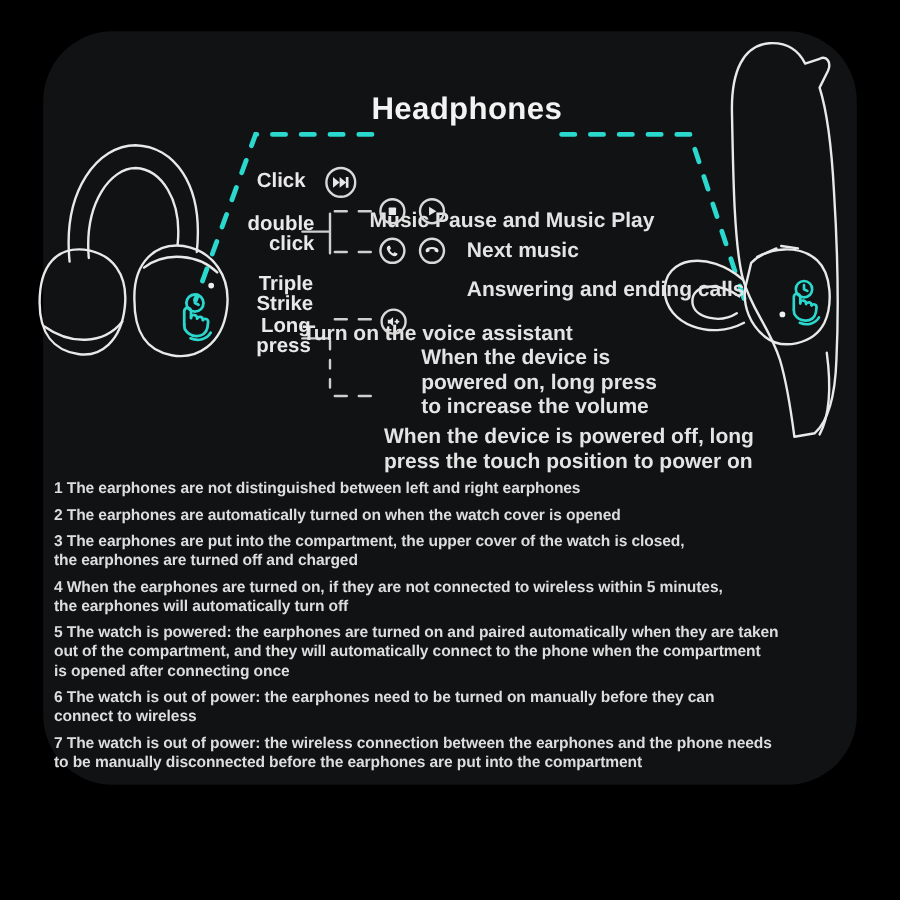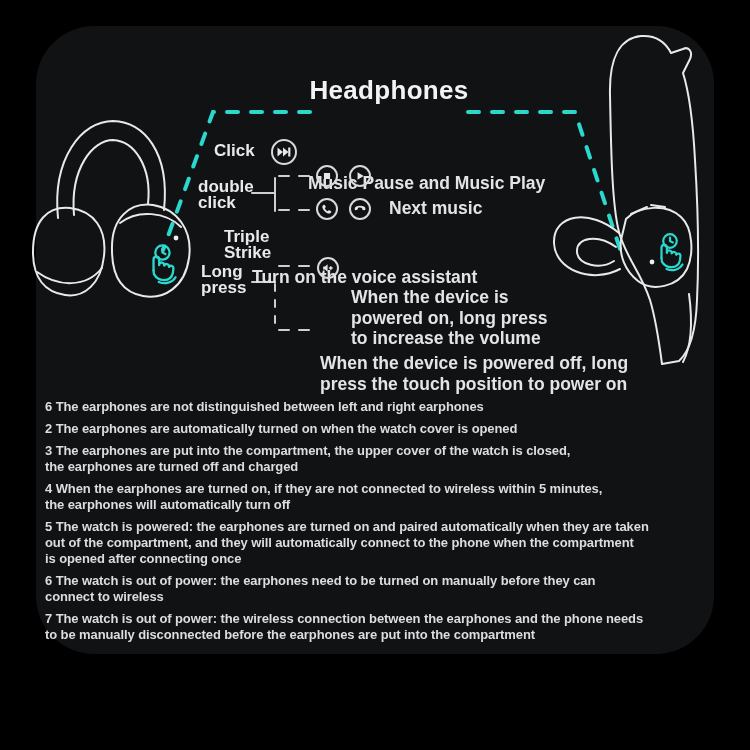--- a/index.html
+++ b/index.html
@@ -5,21 +5,21 @@
   html,body{margin:0;padding:0;background:#000;}
   .stage{position:relative;width:750px;height:750px;background:#000;overflow:hidden;
          font-family:"Liberation Sans",sans-serif;}
   .panel{position:absolute;left:36px;top:26px;width:678px;height:628px;
          background:#111214;border-radius:58px;}
   .overlay{position:absolute;left:0;top:0;z-index:1;pointer-events:none;}
   .abs{position:absolute;z-index:2;}
   .title{left:264px;top:76px;width:250px;text-align:center;color:#f3f3f3;
          font-size:26px;font-weight:700;line-height:29px;letter-spacing:.3px;}
   .glabel{color:#e9e9e9;font-weight:700;font-size:17px;line-height:16px;
-          text-align:left;white-space:pre-line;}
+          text-align:right;white-space:pre-line;}
   .gtext{color:#e4e4e4;font-weight:700;font-size:17.5px;line-height:20.5px;
          white-space:pre-line;margin-top:32px;}
   .icon-c{position:absolute;z-index:2;box-sizing:border-box;border:2px solid #d9d9d9;
           border-radius:50%;display:flex;align-items:center;justify-content:center;background:transparent;}
   .icon-c svg{display:block;}
   .notes{position:absolute;z-index:2;left:45px;top:399px;color:#dddddd;
          font-size:13px;line-height:16px;font-weight:700;letter-spacing:-.1px;}
   .note{white-space:pre;margin-bottom:6px;}
 </style>
 </head>
@@ -114,41 +114,42 @@
       <path d="M4.8,3.4 C4.3,4.9 2.6,5.6 1,5 C-1.8,3.9 -4.1,1.6 -5.1,-1.2 C-5.7,-2.8 -5,-4.4 -3.5,-4.9 C-3,-5.1 -2.5,-4.9 -2.3,-4.4 L-1.5,-2.6 C-1.3,-2.2 -1.5,-1.7 -1.9,-1.5 L-2.6,-1.1 C-2,0.6 -0.7,1.9 1,2.6 L1.4,1.9 C1.6,1.5 2.1,1.3 2.5,1.5 L4.3,2.3 C4.8,2.5 5,3 4.8,3.4 Z"></path>
     </svg>
   </span>
   <span class="icon-c" style="left:349px;top:198px;width:22px;height:22px;">
     <svg width="14" height="14" viewBox="-8 -8 16 16" fill="#e8e8e8">
       <g transform="rotate(135)">
         <path d="M4.8,3.4 C4.3,4.9 2.6,5.6 1,5 C-1.8,3.9 -4.1,1.6 -5.1,-1.2 C-5.7,-2.8 -5,-4.4 -3.5,-4.9 C-3,-5.1 -2.5,-4.9 -2.3,-4.4 L-1.5,-2.6 C-1.3,-2.2 -1.5,-1.7 -1.9,-1.5 L-2.6,-1.1 C-2,0.6 -0.7,1.9 1,2.6 L1.4,1.9 C1.6,1.5 2.1,1.3 2.5,1.5 L4.3,2.3 C4.8,2.5 5,3 4.8,3.4 Z"></path>
       </g>
     </svg>
   </span>
+  <div class="abs gtext" style="left:389px;top:199px;">Answering and ending calls</div>
 
-  <div class="abs glabel" style="left:199px;top:229px;width:62px;margin-left:25px;">Triple
+  <div class="abs glabel" style="left:199px;top:229px;width:62px;">Triple
 Strike</div>
   <div class="abs gtext" style="left:252px;top:235px;">Turn on the voice assistant</div>
 
   <div class="abs glabel" style="left:201px;top:264px;width:58px;">Long
 press</div>
   <span class="icon-c" style="left:317px;top:257px;width:22px;height:22px;">
     <svg width="14" height="14" viewBox="-8 -8 16 16">
       <path d="M-5.5,-1.8 L-3.3,-1.8 L-0.5,-4.2 L-0.5,4.2 L-3.3,1.8 L-5.5,1.8 Z" fill="#e8e8e8"></path>
       <path d="M3.2,-1.6 V1.6 M1.6,0 H4.8" stroke="#e8e8e8" stroke-width="1.6" fill="none" stroke-linecap="round"></path>
     </svg>
   </span>
   <div class="abs gtext" style="left:351px;top:255px;">When the device is
 powered on, long press
 to increase the volume</div>
   <div class="abs gtext" style="left:320px;top:321px;">When the device is powered off, long
 press the touch position to power on</div>
 
   <div class="notes">
-    <div class="note">6 The earphones are not distinguished between left and right earphones</div>
+    <div class="note">1 The earphones are not distinguished between left and right earphones</div>
     <div class="note">2 The earphones are automatically turned on when the watch cover is opened</div>
     <div class="note">3 The earphones are put into the compartment, the upper cover of the watch is closed,
 the earphones are turned off and charged</div>
     <div class="note">4 When the earphones are turned on, if they are not connected to wireless within 5 minutes,
 the earphones will automatically turn off</div>
     <div class="note">5 The watch is powered: the earphones are turned on and paired automatically when they are taken
 out of the compartment, and they will automatically connect to the phone when the compartment
 is opened after connecting once</div>
     <div class="note">6 The watch is out of power: the earphones need to be turned on manually before they can
 connect to wireless</div>

